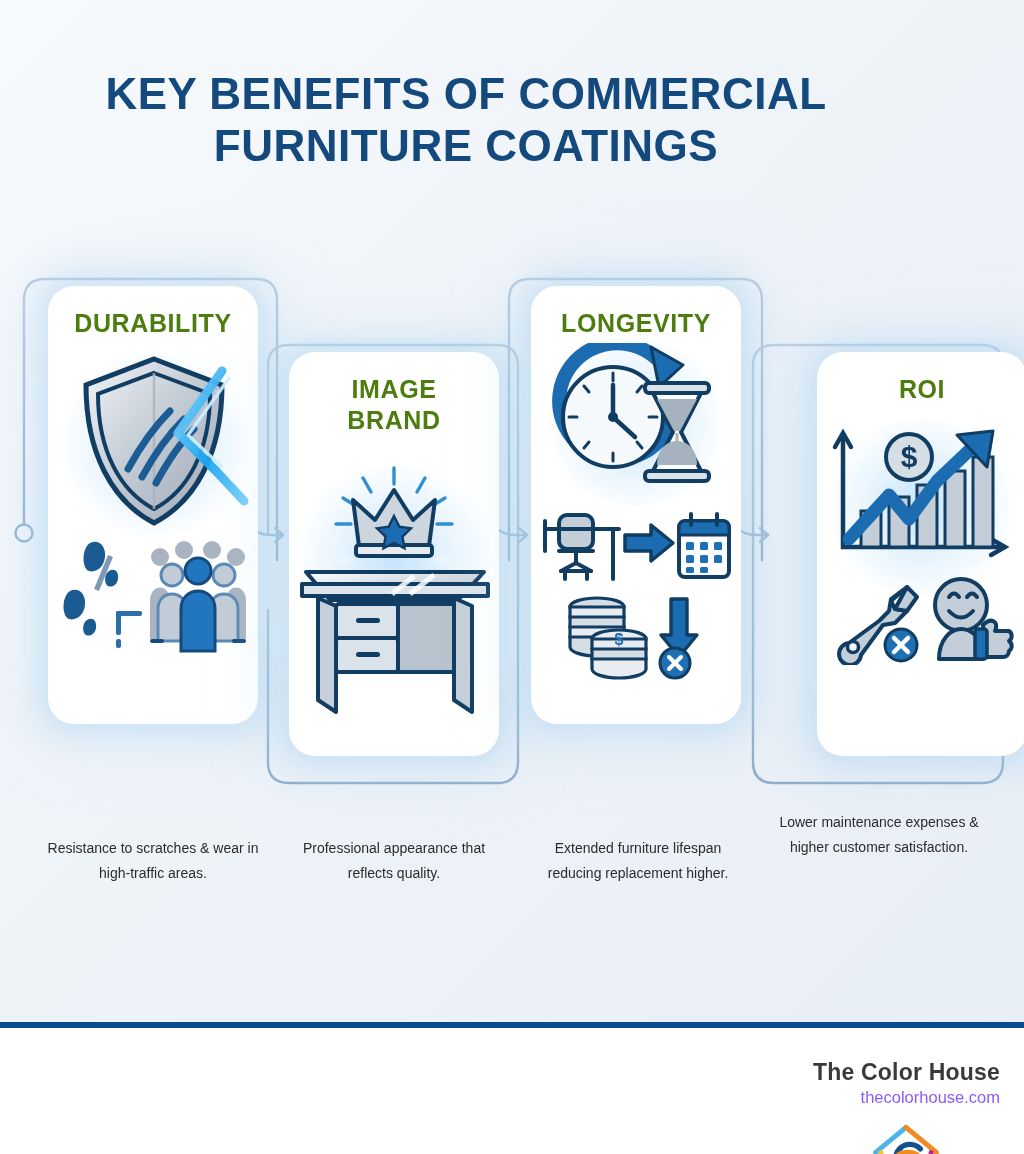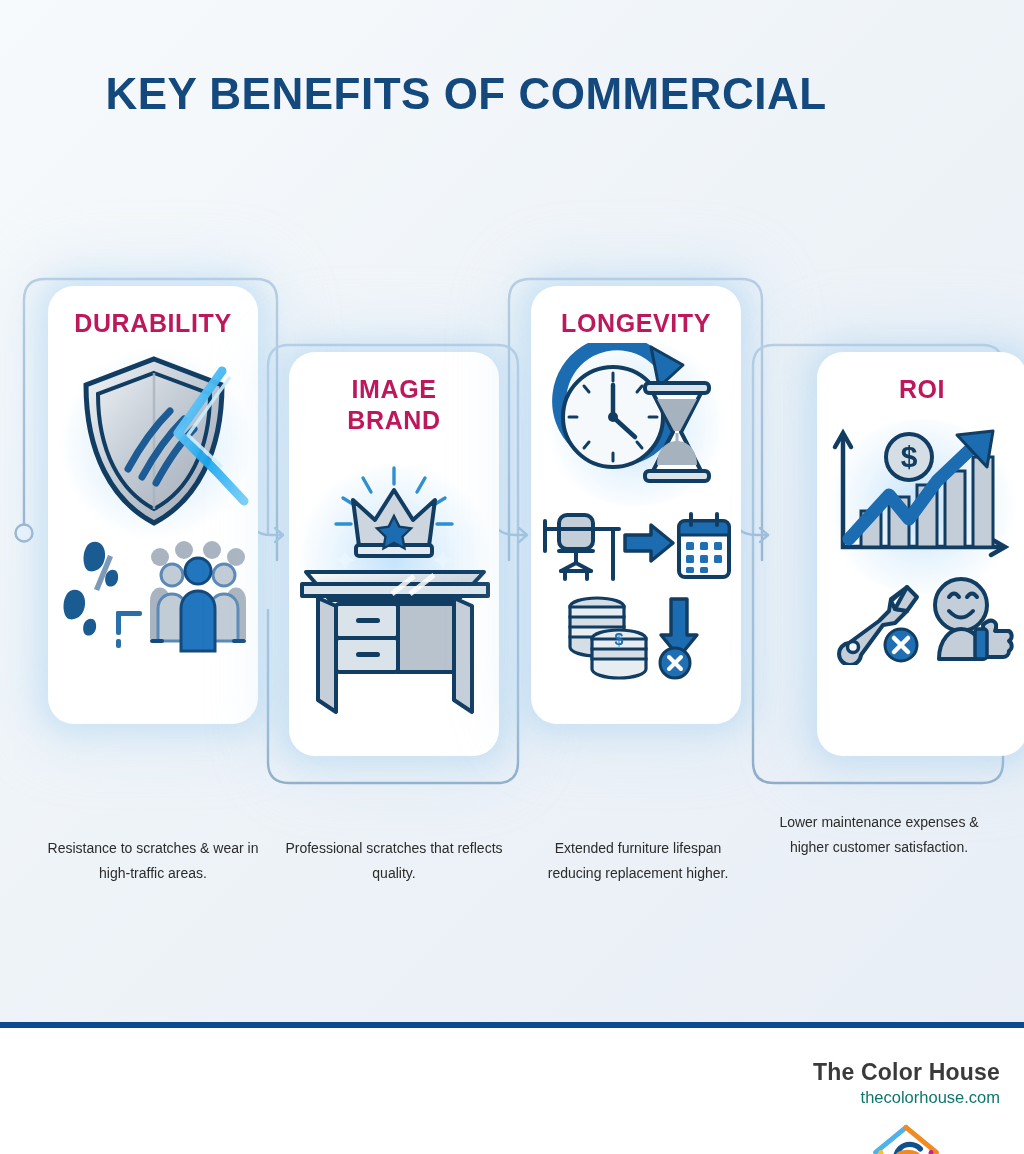--- a/index.html
+++ b/index.html
@@ -58,21 +58,21 @@
   .card-3 { left: 531px; }
   .card-4 { left: 817px; }
 
   .card-title {
     margin-top: 22px;
     text-align: center;
     font-size: 25px;
     font-weight: bold;
     line-height: 31px;
     letter-spacing: 0.6px;
-    color: #be185d;
+    color: #4d7c0f;
     text-transform: uppercase;
   }
   .card-art {
     position: relative;
     width: 100%;
     height: 330px;
     display: flex;
     flex-direction: column;
     align-items: center;
     justify-content: flex-start;
@@ -123,32 +123,33 @@
   .brand-text { text-align: right; }
   .brand-name {
     font-size: 23px;
     font-weight: bold;
     color: #3a3a3a;
     line-height: 28px;
     letter-spacing: 0.2px;
   }
   .brand-url {
     font-size: 16.5px;
-    color: #0f766e;
+    color: #8b5cf6;
     line-height: 22px;
   }
   .brand-mark { width: 72px; height: 68px; }
 </style>
 </head>
 <body>
 
 <div class="infographic">
 
   <div class="title-block">
     <div class="title-line">KEY BENEFITS OF COMMERCIAL</div>
+    <div class="title-line">FURNITURE COATINGS</div>
   </div>
 
   <svg class="track-layer" viewBox="0 0 1024 1154" width="1024" height="1154">
     <defs>
       <linearGradient id="trkg" x1="0" y1="0" x2="0" y2="1">
         <stop offset="0%" stop-color="#b9cde1"></stop>
         <stop offset="100%" stop-color="#8fadca"></stop>
       </linearGradient>
     </defs>
     <g fill="none" stroke="url(#trkg)" stroke-width="2.4" stroke-linecap="round">
@@ -451,21 +452,21 @@
           <path d="M28 34 q12 13 24 0"></path>
         </g>
         <path d="M18 82 C18 62 30 52 40 52 C50 52 60 60 62 74 L62 82 Z" fill="#c4ced9" stroke="#123d63" stroke-width="4" stroke-linejoin="round"></path>
         <path d="M62 48 C70 40 78 44 74 54 L88 54 a6 6 0 0 1 0 10 a6 6 0 0 1 0 10 a6 6 0 0 1 -6 6 L64 80 Z" fill="#c4ced9" stroke="#123d63" stroke-width="4" stroke-linejoin="round"></path>
         <rect x="54" y="52" width="12" height="30" rx="3" fill="#1f6fb4" stroke="#123d63" stroke-width="3.5"></rect>
       </svg>
     </div>
   </div>
 
   <div class="caption cap-1">Resistance to scratches &amp; wear in high-traffic areas.</div>
-  <div class="caption cap-2">Professional scratches that reflects quality.</div>
+  <div class="caption cap-2">Professional appearance that reflects quality.</div>
   <div class="caption cap-3">Extended furniture lifespan reducing replacement higher.</div>
   <div class="caption cap-4">Lower maintenance expenses &amp; higher customer satisfaction.</div>
 
   <div class="footer-rule"></div>
   <div class="footer">
     <div class="brand">
       <div class="brand-text">
         <div class="brand-name">The Color House</div>
         <div class="brand-url">thecolorhouse.com</div>
       </div>

